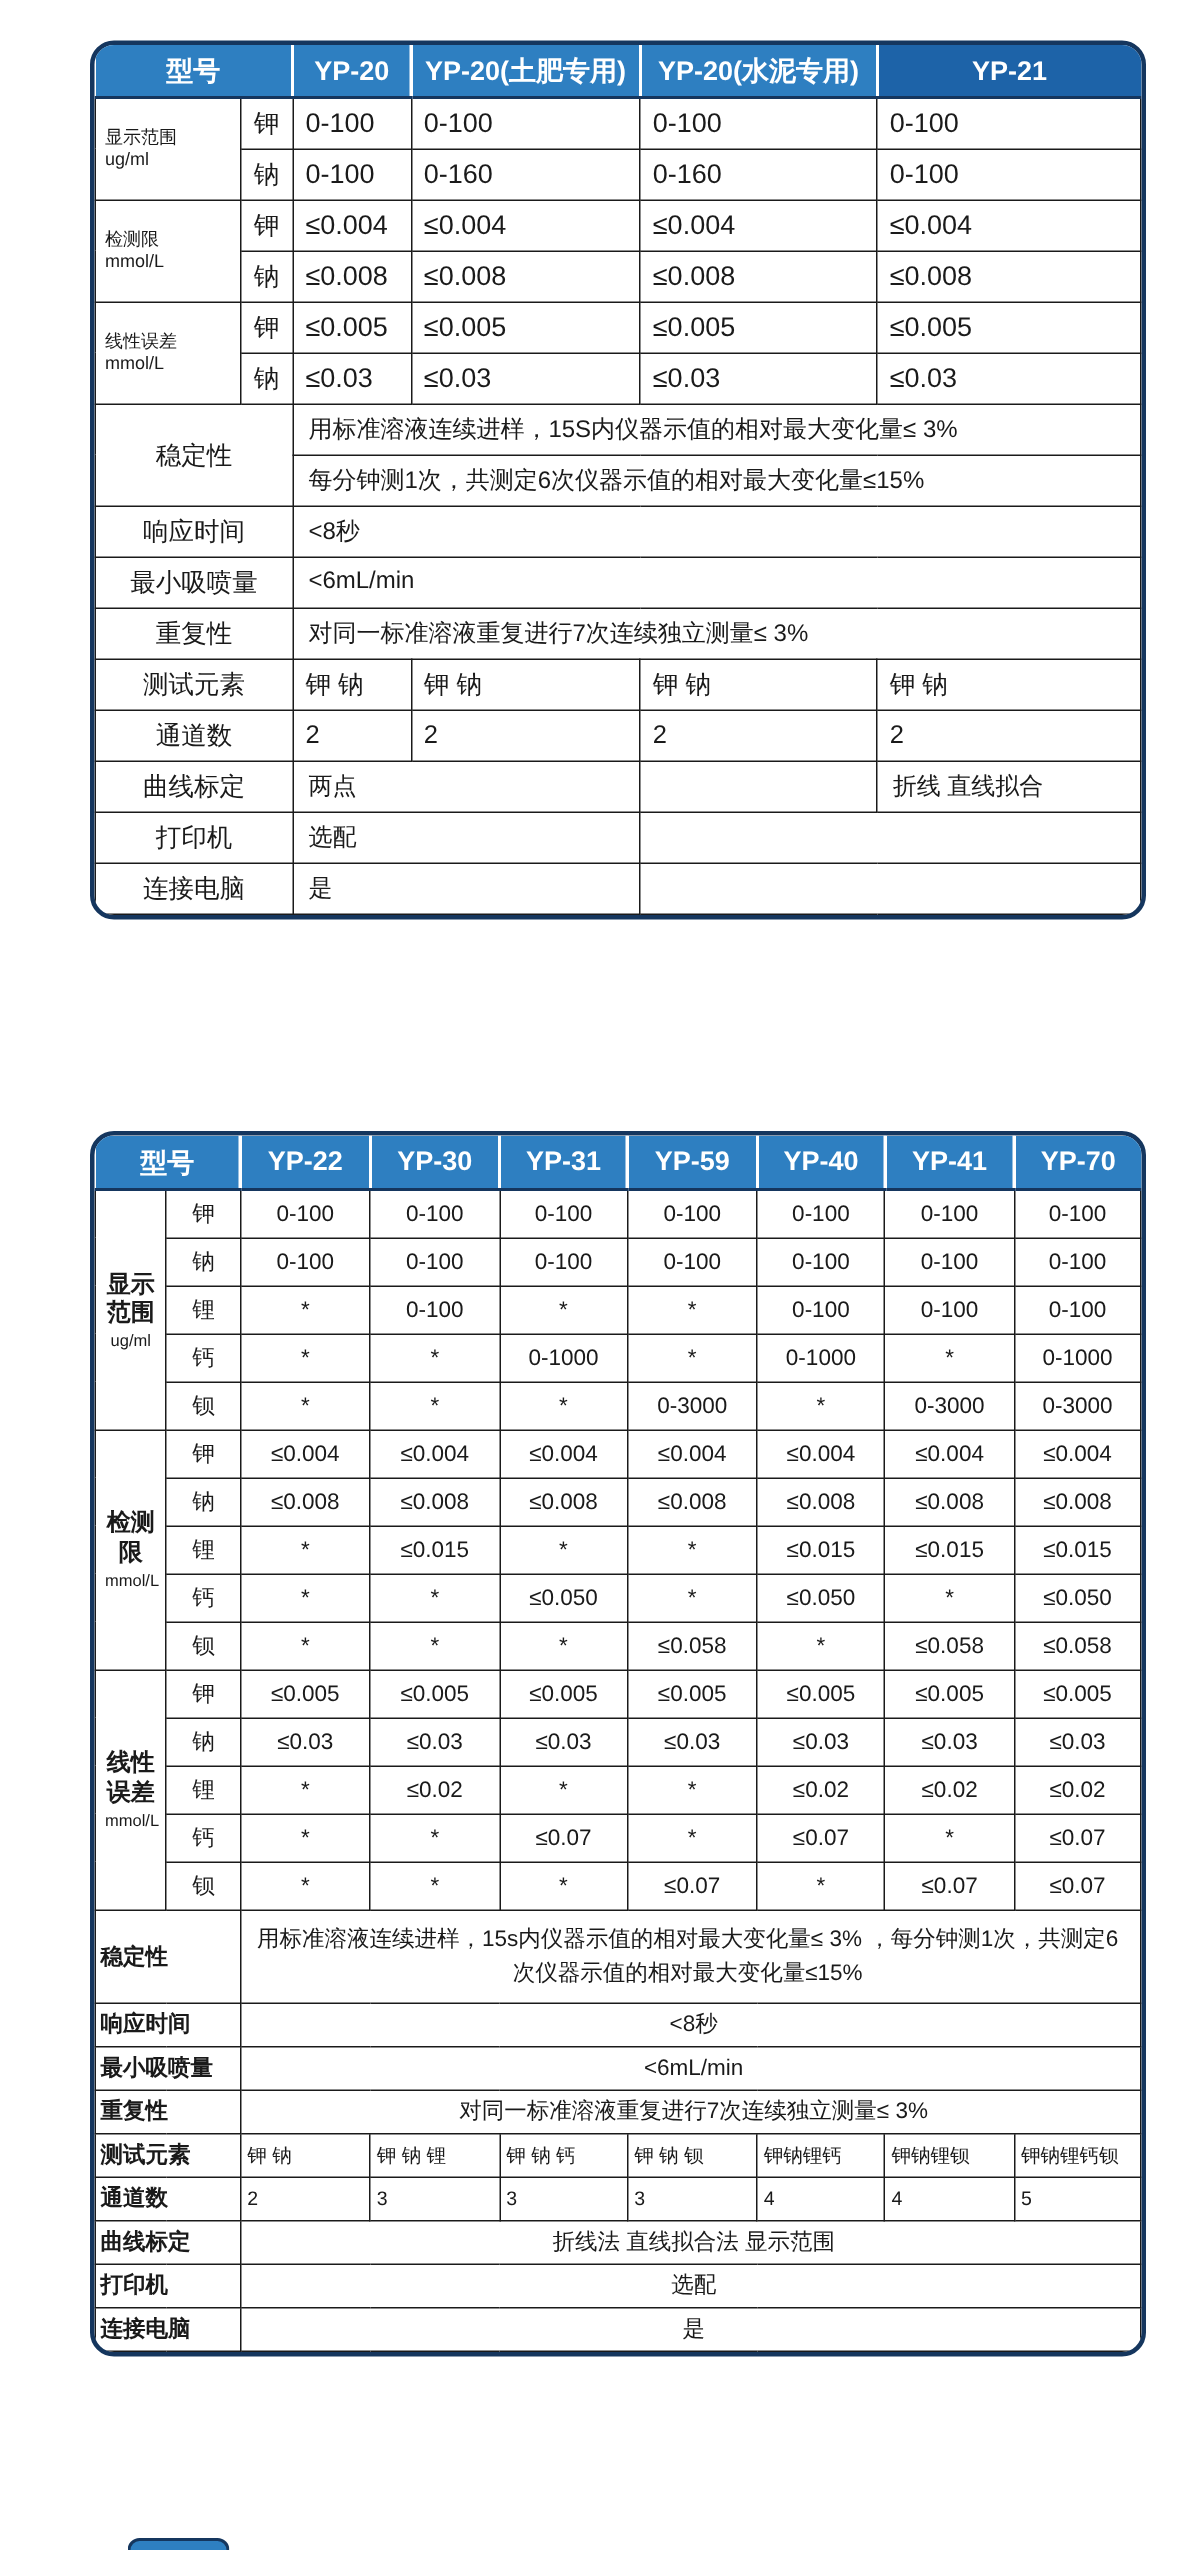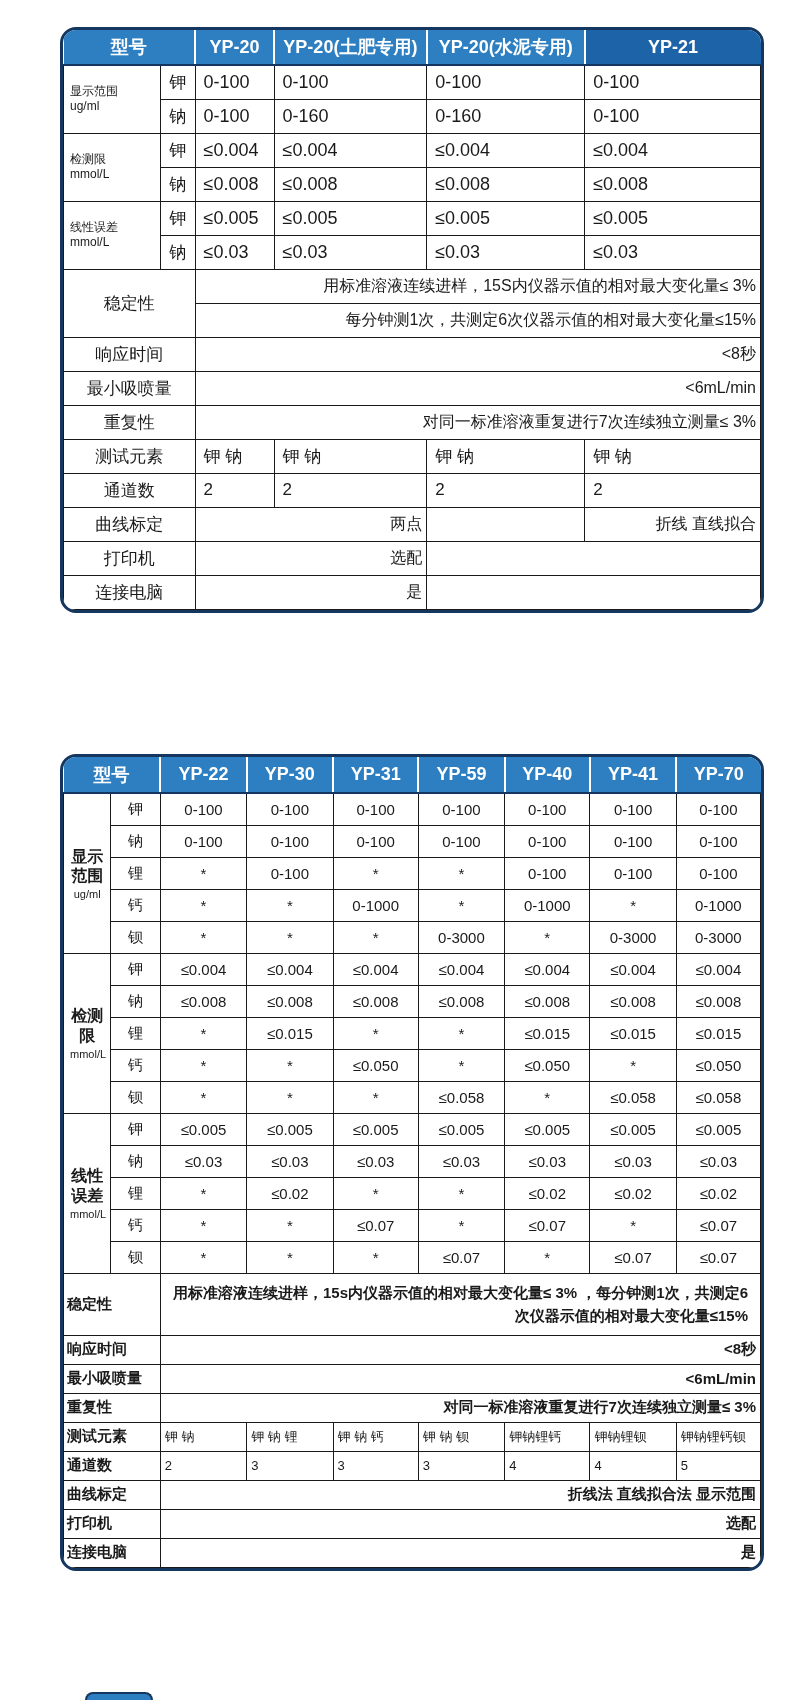--- a/index.html
+++ b/index.html
@@ -28,36 +28,36 @@
   
   .t1 thead tr { height: 35px; }
   .t1 tr { height: 34px; }
   .t1 th { font-size: 18px; }
   .t1 td { font-size: 17px; }
   .t1 .sec-label { text-align: left; padding-left: 6px; }
   .t1 .sec-name, .t1 .sec-unit { font-size: 12px; line-height: 1.25; }
   .t1 .elem { text-align: center; }
   .t1 .val { text-align: left; padding-left: 8px; font-size: 18px; }
   .t1 .row-label { text-align: center; font-size: 17px; }
-  .t1 .spanv { text-align: right; padding-left: 10px; font-size: 16px; }
+  .t1 .spanv { text-align: left; padding-left: 10px; font-size: 16px; }
   .t1 .cellv { text-align: left; padding-left: 8px; }
   
   .t2 thead tr { height: 36px; }
   .t2 tr { height: 32px; }
   .t2 tr.rb { height: 29px; }
   .t2 tr.stab { height: 62px; }
   .t2 th { font-size: 18px; }
   .t2 td { font-size: 15px; }
   .t2 .sec-label { text-align: center; padding: 0 6px; }
   .t2 .sec-name { font-weight: bold; font-size: 16px; line-height: 1.2; }
   .t2 .sec-unit { font-size: 11px; margin-top: 3px; }
   .t2 .elem { text-align: center; }
   .t2 .val { text-align: center; padding: 0 1px; }
   .t2 .row-label { font-weight: bold; text-align: left; padding-left: 3px; font-size: 15px; }
-  .t2 .spanv { text-align: right; padding-left: 8px; font-weight: bold; }
+  .t2 .spanv { text-align: center; padding-left: 8px; }
   .t2 .cellv { text-align: left; padding-left: 4px; font-size: 13px; }
   .t2 .wrap { white-space: normal; line-height: 1.55; padding: 4px 12px 4px 8px; }
   
   .t3-partial {
     position: absolute; left: 85px; top: 1692px; width: 68px; height: 8px;
     background: var(--blue, #2e7fc1);
     border: 2px solid var(--navy, #15365e); border-bottom: none;
     border-radius: 8px 8px 0 0;
   }
 </style>

